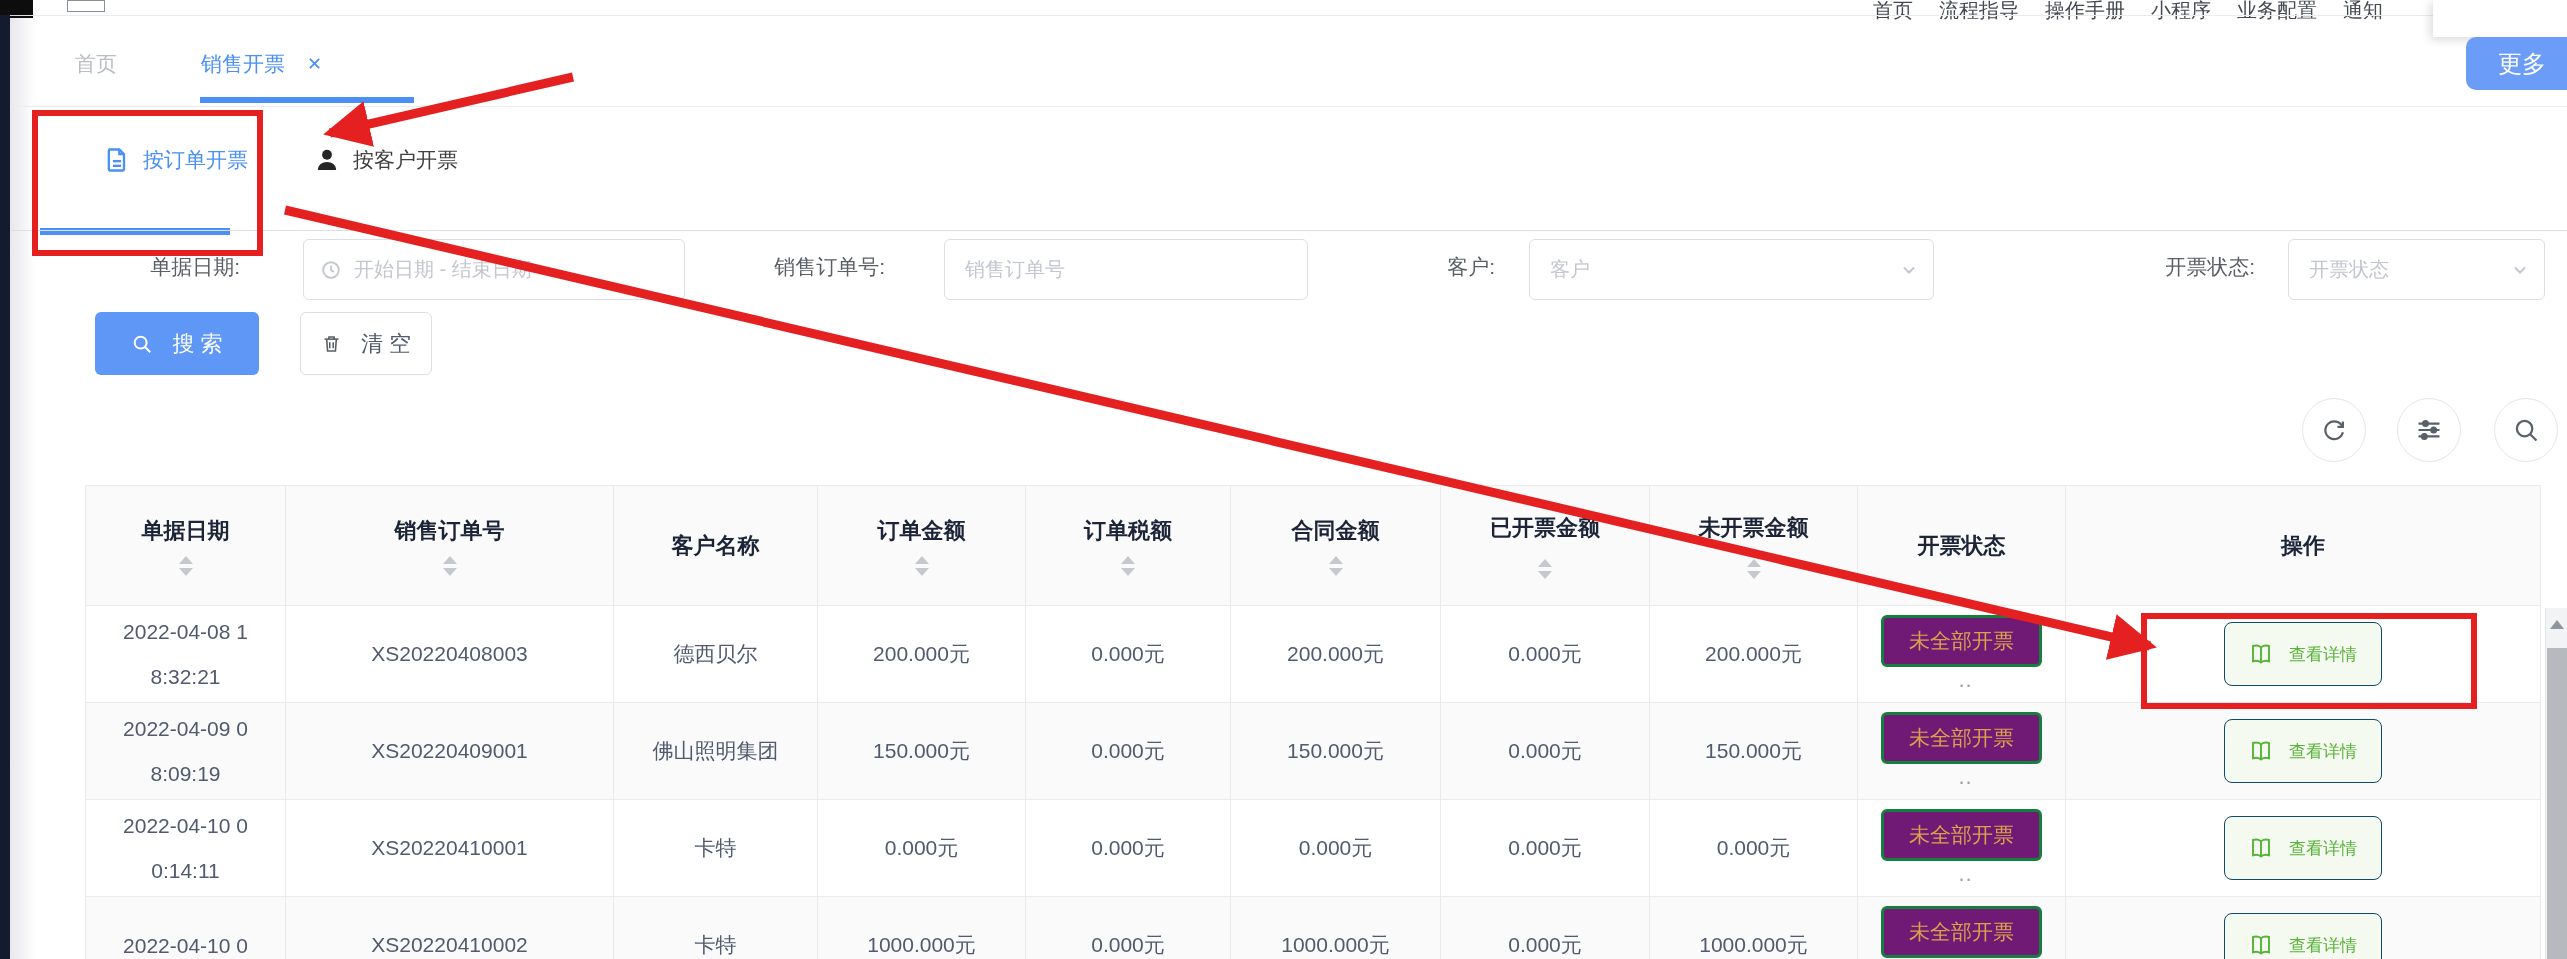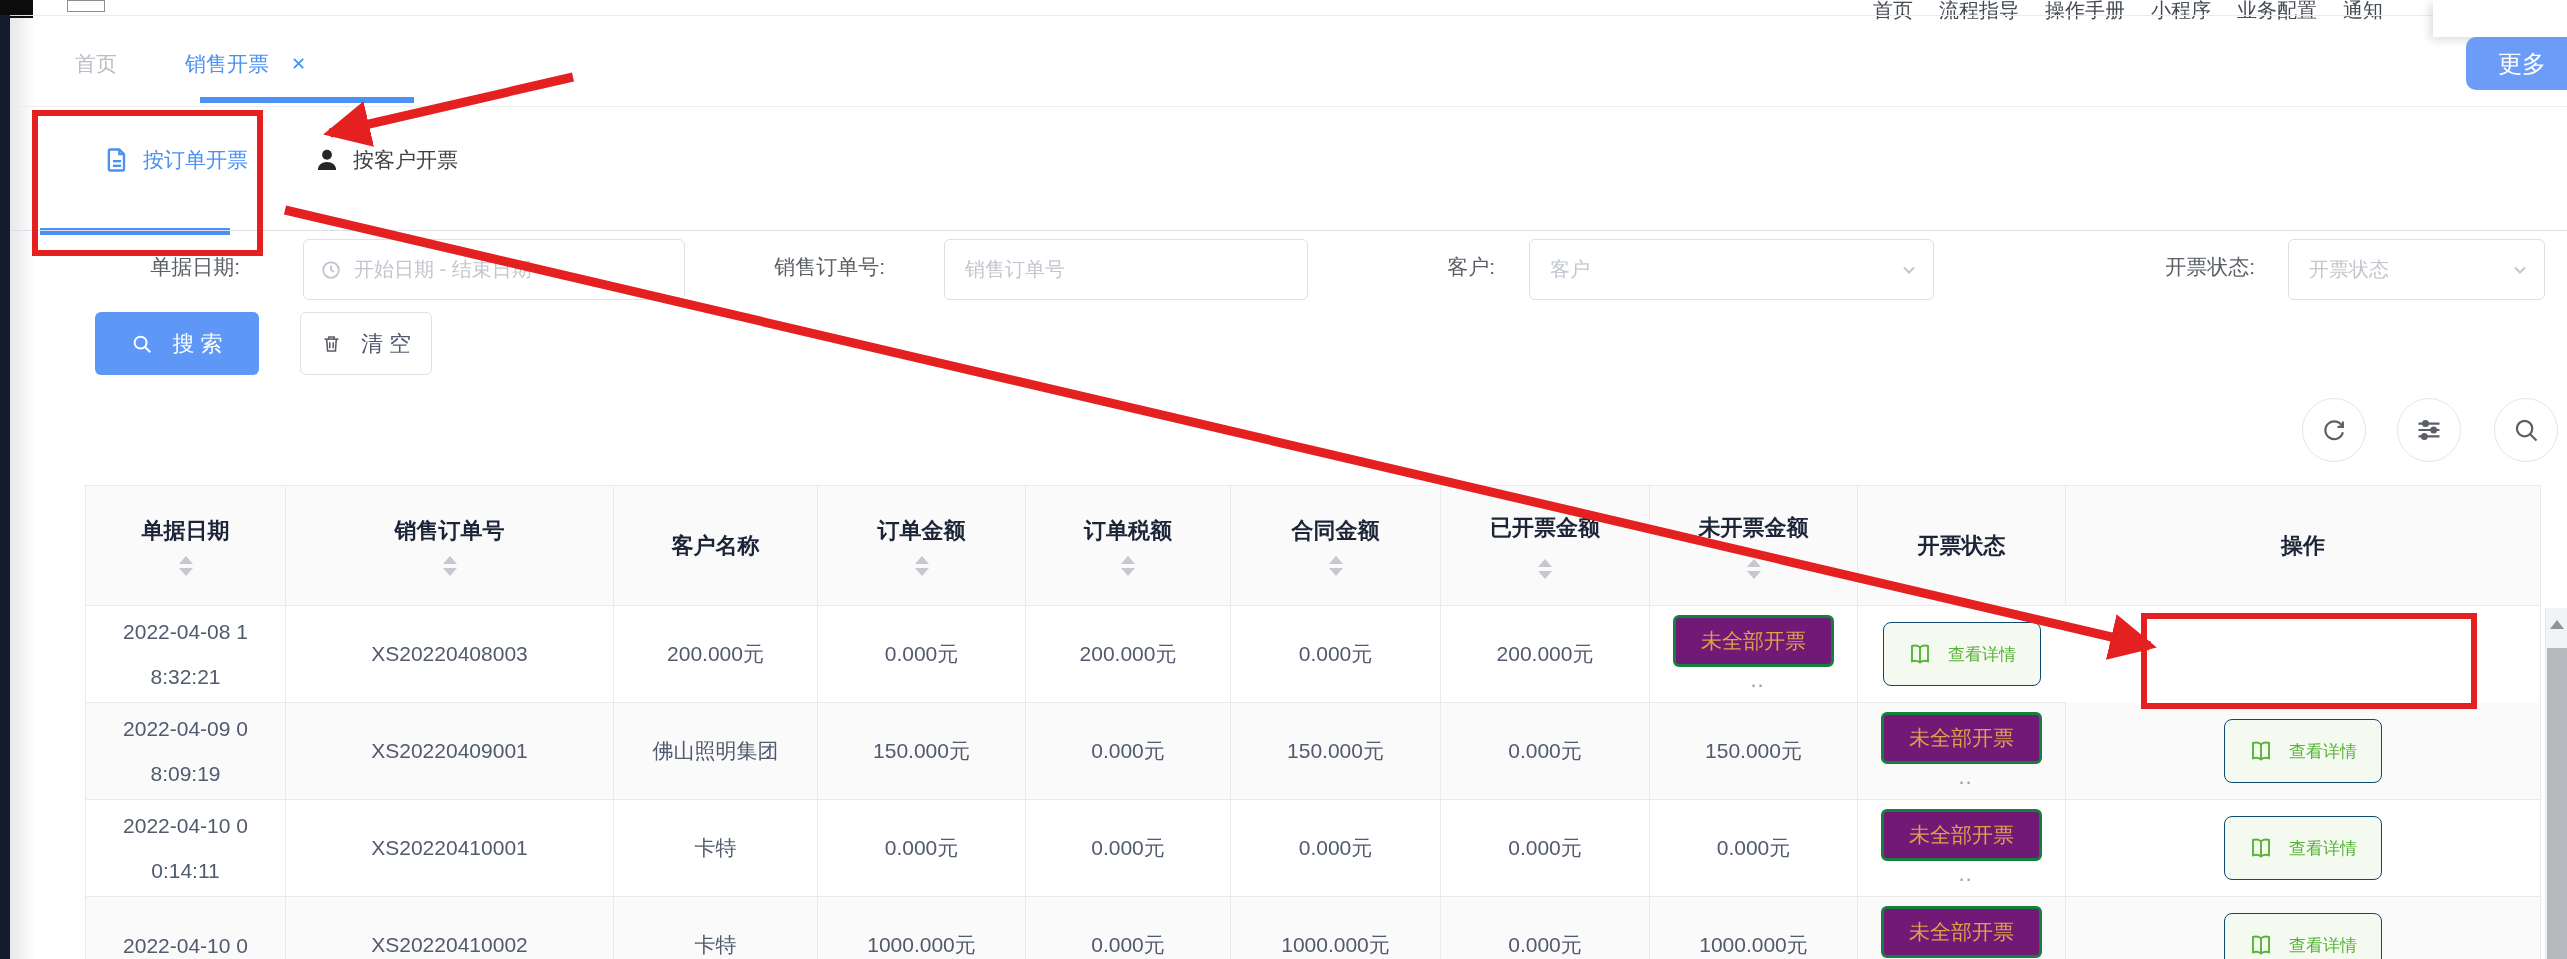--- a/index.html
+++ b/index.html
@@ -14,21 +14,21 @@
   .topnav-divider{left:10px;top:15px;width:2557px;height:1px;background:#ebebeb;}
   .corner-black{left:0;top:0;width:33px;height:18px;background:#0d0d0d;}
   .mini-box{left:67px;top:0;width:38px;height:12px;background:#fff;border:1px solid #8a8f96;box-sizing:border-box;}
   .sidebar-strip{left:0;top:15px;width:10px;height:944px;background:#131b2f;}
   .sidebar-shadow{left:10px;top:15px;width:26px;height:944px;background:linear-gradient(to right,rgba(20,26,48,.10),rgba(20,26,48,0));}
   .dropdown-panel{left:2433px;top:0;width:134px;height:37px;background:#fff;box-shadow:-3px 3px 9px rgba(0,0,0,.14);z-index:8;}
   .more-btn{left:2466px;top:37px;width:112px;height:53px;background:#6b9df8;border-radius:10px;color:#fff;
     font-size:24px;display:flex;align-items:center;justify-content:center;z-index:9;}
   
   .tab-home{left:75px;top:50px;font-size:21px;color:#b9bdc5;}
-  .tab-active{left:185px;top:50px;font-size:21px;color:#4a90f5;display:flex;gap:22px;align-items:center;}
+  .tab-active{left:201px;top:50px;font-size:21px;color:#4a90f5;display:flex;gap:22px;align-items:center;}
   .tab-close{font-size:18px;color:#4a90f5;}
   .tab-underline{left:200px;top:97px;width:214px;height:6px;background:#4a90f5;}
   .tabbar-divider{left:10px;top:106px;width:2557px;height:1px;background:#ededed;}
   
   .subtab{display:flex;align-items:center;gap:12px;font-size:21px;}
   .subtab-order{left:103px;top:145px;color:#4a90f5;}
   .subtab-customer{left:313px;top:145px;color:#404040;}
   .subtab-underline{left:40px;top:228px;width:190px;height:7px;background:#4a90f5;}
   .subtab-divider{left:10px;top:230px;width:2557px;height:1px;background:#dcdfe6;}
   
@@ -262,20 +262,21 @@
       <div class="th">
         <span>操作</span>
       </div>
     </div>
   <div id="tbody">
       <div class="trow">
         <div class="td">
           <span class="datewrap">2022-04-08 18:32:21</span>
         </div>
         <div class="td">XS20220408003</div>
+        <div class="td">德西贝尔</div>
         <div class="td">200.000元</div>
         <div class="td">0.000元</div>
         <div class="td">200.000元</div>
         <div class="td">0.000元</div>
         <div class="td">200.000元</div>
         <div class="td">
           <span class="status-tag">未全部开票</span>
           <span class="dots">..</span>
         </div>
         <div class="td">

